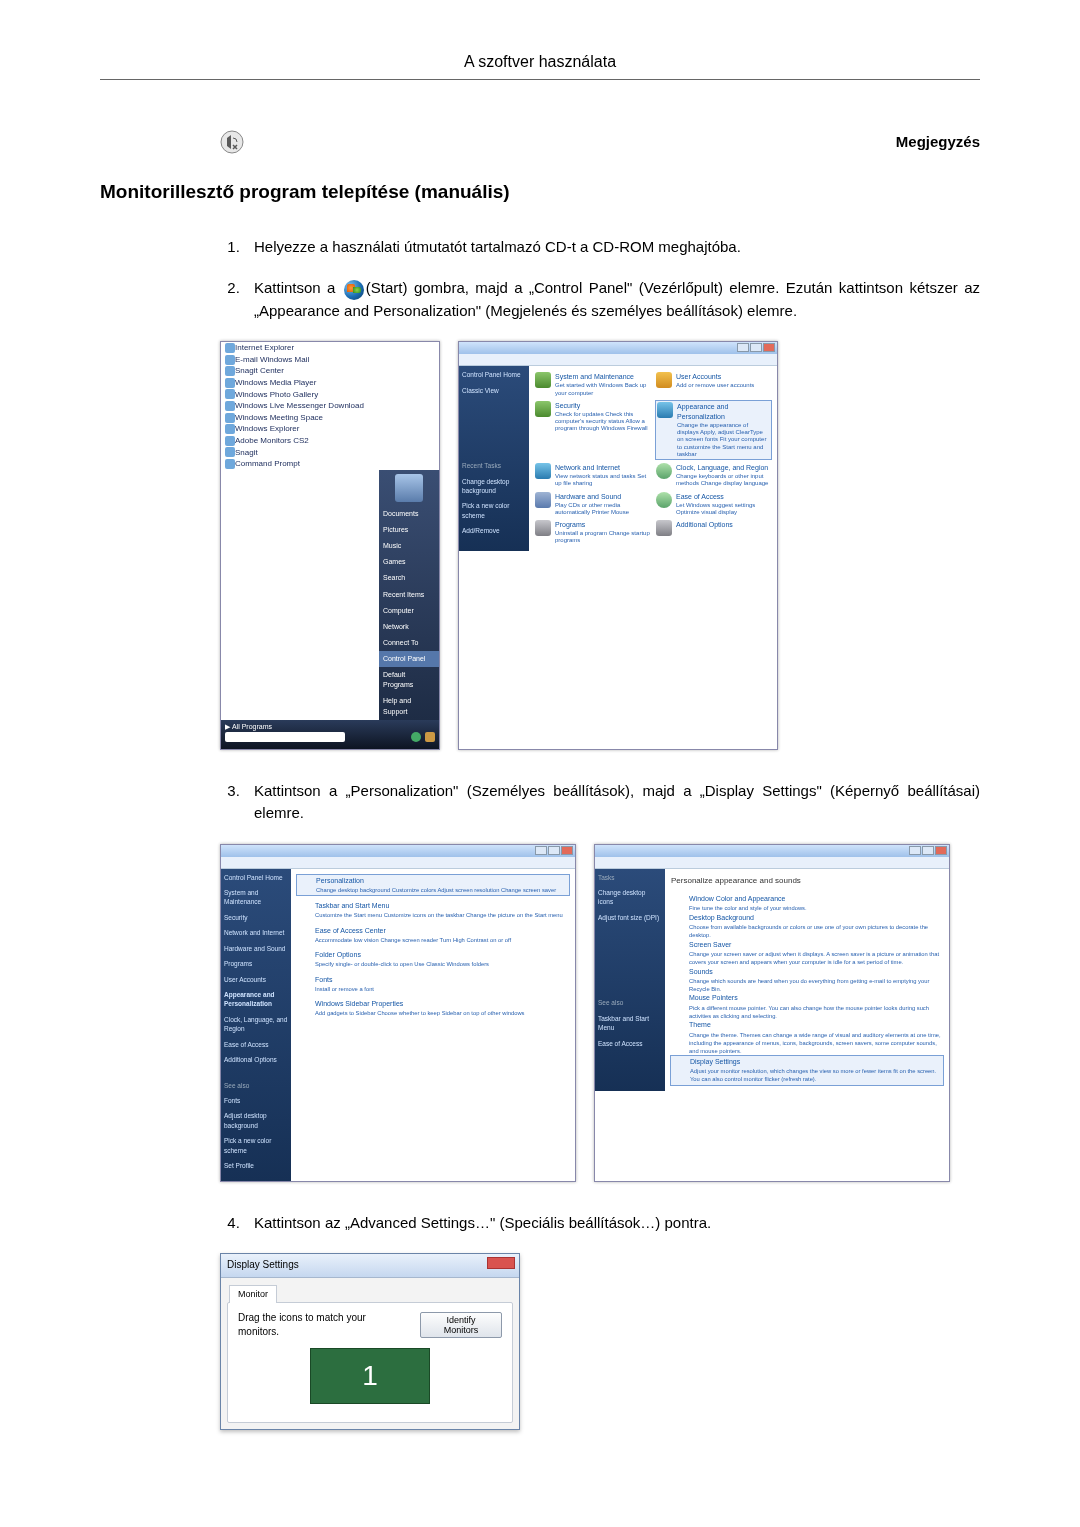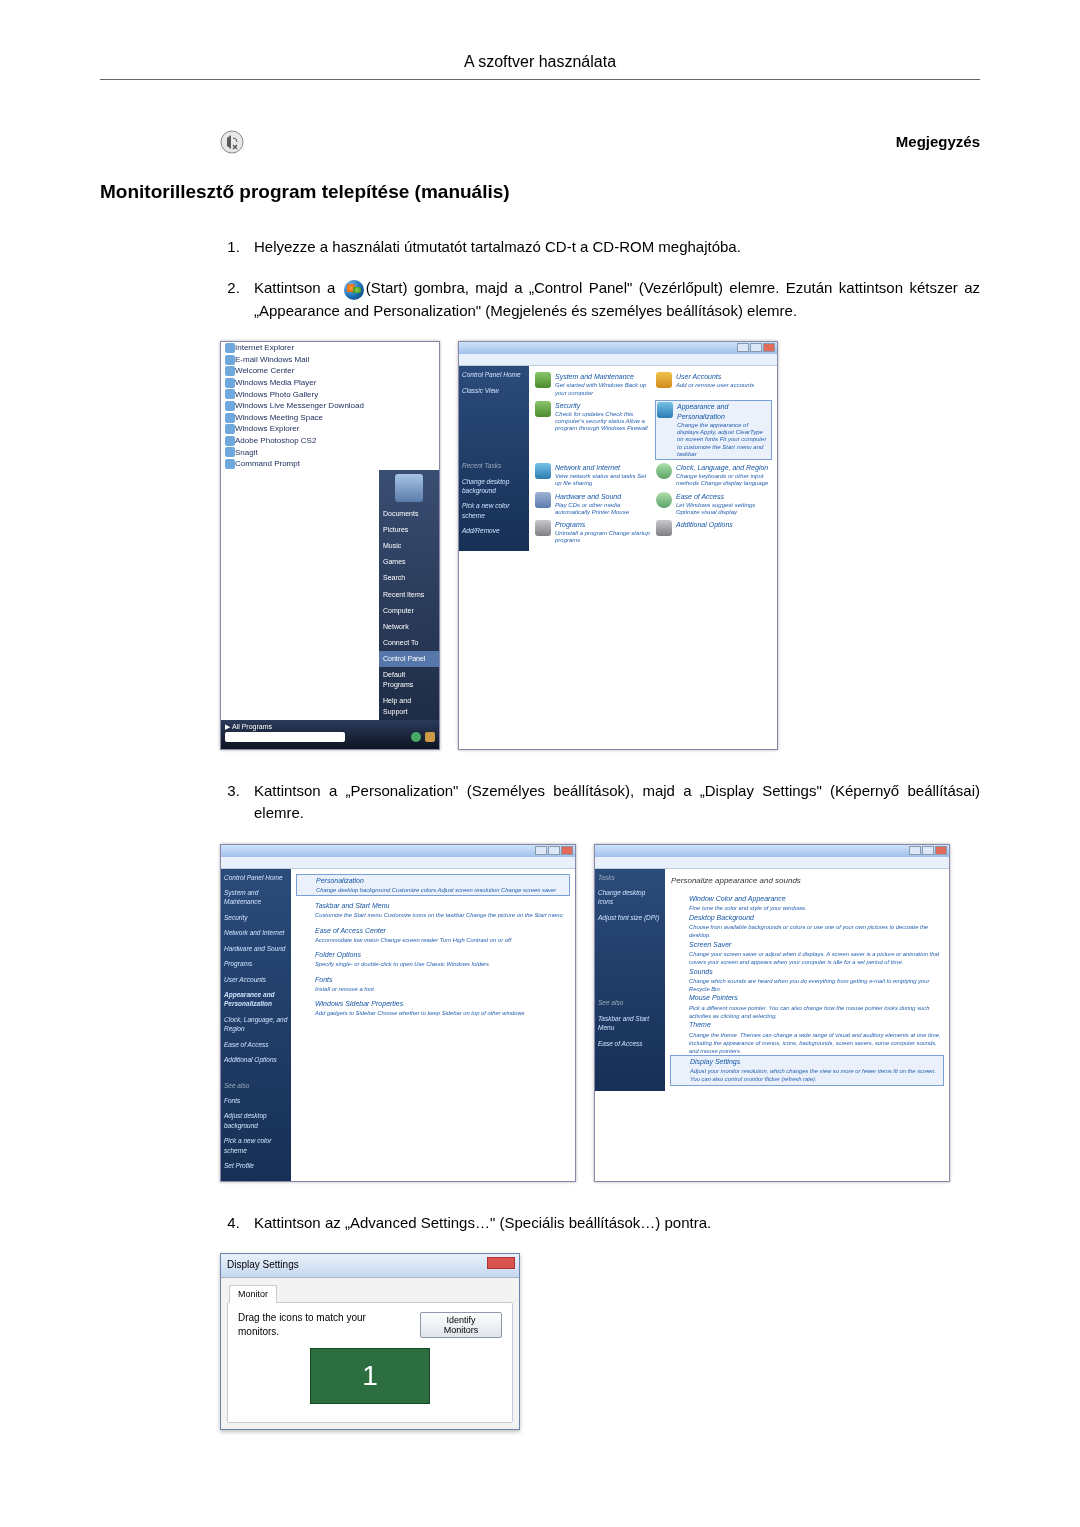--- a/index.html
+++ b/index.html
@@ -143,21 +143,20 @@
     border-radius: 2px;
     display: inline-block;
   }
   
   .cpanel {
     width: 320px;
     border: 1px solid #88a;
     font-size: 7px;
     background: #fff;
     box-shadow: 0 0 3px rgba(0,0,0,.3);
-    font-style: italic;
   }
   .cp-titlebar {
     height: 12px;
     background: linear-gradient(#cfe3fb, #9fc1ea);
     position: relative;
   }
   .cp-titlebar .btns {
     position: absolute; right: 2px; top: 1px;
     display: flex; gap: 1px;
   }
@@ -302,21 +301,21 @@
         <div class="sm-item">
           <span class="sm-ico"></span>
           <span>Internet Explorer</span>
         </div>
         <div class="sm-item">
           <span class="sm-ico"></span>
           <span>E-mail Windows Mail</span>
         </div>
         <div class="sm-item">
           <span class="sm-ico"></span>
-          <span>Welcome Center</span>
+          <span>Snagit Center</span>
         </div>
         <div class="sm-item">
           <span class="sm-ico"></span>
           <span>Windows Media Player</span>
         </div>
         <div class="sm-item">
           <span class="sm-ico"></span>
           <span>Windows Photo Gallery</span>
         </div>
         <div class="sm-item">
@@ -326,21 +325,21 @@
         <div class="sm-item">
           <span class="sm-ico"></span>
           <span>Windows Meeting Space</span>
         </div>
         <div class="sm-item">
           <span class="sm-ico"></span>
           <span>Windows Explorer</span>
         </div>
         <div class="sm-item">
           <span class="sm-ico"></span>
-          <span>Adobe Photoshop CS2</span>
+          <span>Adobe Monitors CS2</span>
         </div>
         <div class="sm-item">
           <span class="sm-ico"></span>
           <span>Snagit</span>
         </div>
         <div class="sm-item">
           <span class="sm-ico"></span>
           <span>Command Prompt</span>
         </div>
       </div>

